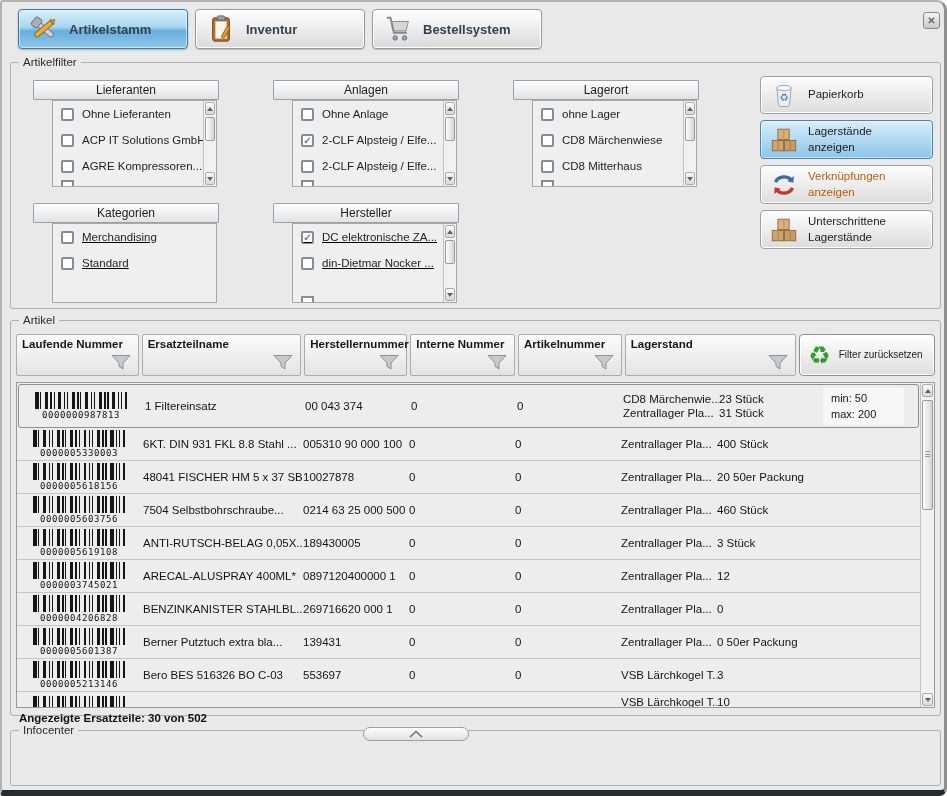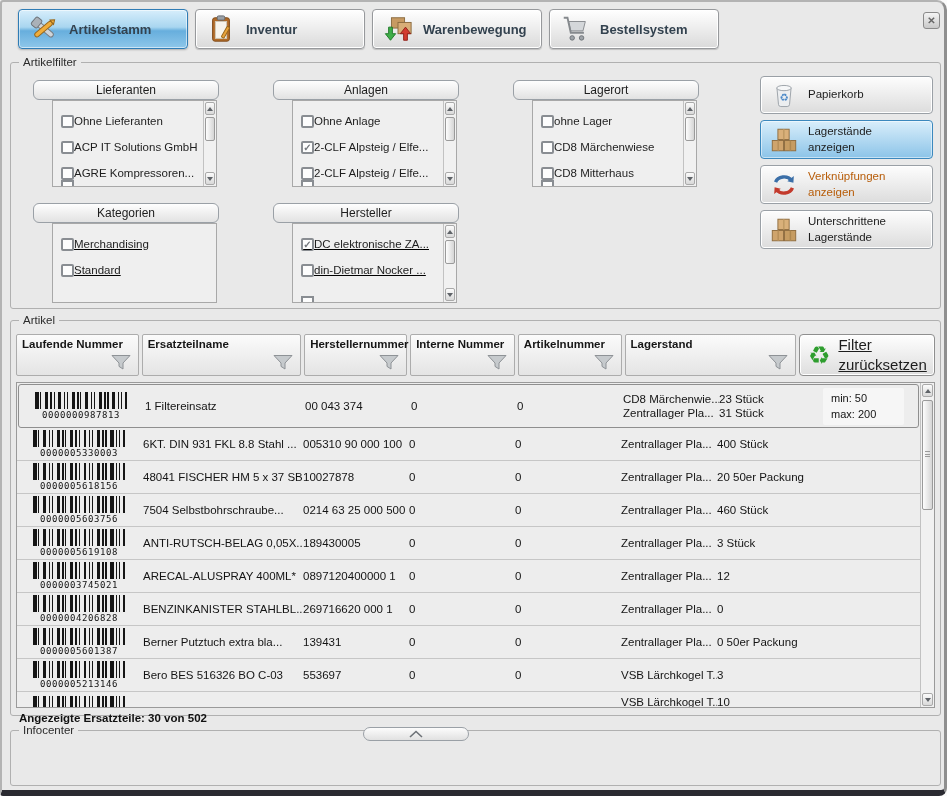--- a/index.html
+++ b/index.html
@@ -26,25 +26,25 @@
   legend{margin-left:8px;padding:0 4px;font-size:11.5px;color:#2b2b2b;}
   #fs-filter{left:8px;top:54px;width:931px;height:253px;}
   #fs-artikel{left:8px;top:312px;width:931px;height:402px;}
   #fs-info{left:8px;top:722px;width:931px;height:62px;}
 
   
   .lists-grid{position:absolute;left:22px;top:12px;display:grid;grid-template-columns:repeat(3,186px);
     column-gap:54px;row-gap:16px;}
   .flist{width:186px;}
   .list-title{height:20px;background:linear-gradient(#fefefe,#e2e2e2);border:1px solid #9aa0a6;
-    border-radius:6px;font-size:12px;display:flex;align-items:center;justify-content:center;color:#1d1d1d;cursor:pointer;}
+    border-radius:1px;font-size:12px;display:flex;align-items:center;justify-content:center;color:#1d1d1d;cursor:pointer;}
   .list-box{position:relative;margin-left:19px;width:165px;height:87px;border:1px solid #a8a8a8;
     background:#efefef;overflow:hidden;padding:7px 8px 0 8px;}
   .list-box.short{height:80px;text-decoration:underline;}
-  .chk-item{display:flex;align-items:center;gap:0;height:26px;cursor:pointer;}
+  .chk-item{display:flex;gap:8px;height:26px;cursor:pointer;}
   .cb{flex:0 0 13px;width:13px;height:13px;border:2px solid #898d92;border-radius:2px;background:#fdfdfd;
     display:inline-flex;align-items:center;justify-content:center;font-size:10px;font-weight:bold;color:#73777c;}
   .chk-label{font-size:11.5px;color:#1e1e1e;white-space:nowrap;overflow:hidden;}
   .partial-cb{position:absolute;left:8px;bottom:0;width:13px;height:6px;border:2px solid #898d92;border-bottom:0;background:#fdfdfd;}
 
   
   .vscroll{position:absolute;top:0;right:0;bottom:0;background:#f1f1f1;border-left:1px solid #c2c2c2;}
   .vscroll.w13{width:13px;}
   .vscroll.w14{width:14px;}
   .sb-btn{position:absolute;left:1px;right:1px;height:13px;background:linear-gradient(#fbfbfb,#d9d9d9);
@@ -69,21 +69,21 @@
 
   
   .header-row{position:absolute;left:5px;top:8px;width:919px;height:42px;display:flex;gap:3px;}
   .hcell{position:relative;background:linear-gradient(#fbfbfb,#e4e4e4);border:1px solid #acacac;
     border-radius:2px;padding:3px 5px;font-weight:bold;font-size:11.5px;color:#161616;cursor:pointer;}
   .funnel{position:absolute;right:6px;bottom:2px;}
   .reset-btn{margin-left:auto;width:136px;display:flex;align-items:center;gap:8px;padding:2px 8px;
     background:linear-gradient(#fefefe,#dedede);border:1px solid #8f8f8f;border-radius:4px;cursor:pointer;
     box-shadow:inset 0 0 0 1px #fff;}
   .recycle-glyph{font-size:25px;color:#2f9e2f;line-height:1;}
-  .reset-label{font-size:15px;color:#1d1d1d;line-height:1.35;text-decoration:underline;}
+  .reset-label{font-size:10px;color:#1d1d1d;line-height:1.35;}
   .table-box{position:absolute;left:5px;top:56px;width:919px;height:326px;border:1px solid #9a9a9a;background:#ededed;overflow:hidden;}
   .rows{position:absolute;left:0;top:0;right:14px;bottom:0;}
   .trow{position:relative;display:grid;grid-template-columns:126px 160px 106px 106px 106px 96px 104px auto;
     align-items:center;height:33px;border-bottom:1px solid #c6c6c6;font-size:11.5px;color:#141414;cursor:pointer;}
   .trow.selected{height:44px;border:1px solid #8f8f8f;border-radius:3px;margin:1px 1px 0 1px;}
   .trow.partial{height:16px;overflow:hidden;border-bottom:none;align-items:start;padding-top:4px;}
   .bc-wrap{padding-left:16px;}
   .barcode{width:92px;height:17px;border-left:2.5px solid #161616;border-right:2.5px solid #161616;
     background:repeating-linear-gradient(90deg,#161616 0 1.5px,transparent 1.5px 3px,#161616 3px 4px,transparent 4px 8px,#161616 8px 11px,transparent 11px 13.5px);}
   .bc-num{width:92px;text-align:center;font-size:9px;letter-spacing:.6px;color:#111;
@@ -123,31 +123,20 @@
       <div class="tab">
         <span class="tab-icon">
           <svg width="30" height="30" viewBox="0 0 32 32">
             <rect x="7" y="4" width="18" height="25" rx="2.5" fill="#b06a28" stroke="#7e4a18"></rect>
             <rect x="10" y="8" width="12" height="18" fill="#f7f4ec" stroke="#cfc9b8"></rect>
             <rect x="12" y="2" width="8" height="4.5" rx="1.5" fill="#9aa0a6" stroke="#63686d"></rect>
             <rect x="19.5" y="13" width="3.2" height="13" rx="1" fill="#e8a23b" stroke="#96661c" transform="rotate(30 21 19)"></rect>
           </svg>
         </span>
         <span class="tab-label">Inventur</span>
-      </div>
-      <div class="tab">
-        <span class="tab-icon">
-          <svg width="30" height="30" viewBox="0 0 32 32">
-            <rect x="9" y="4" width="14" height="11" fill="#c79a62" stroke="#8a6a3e"></rect>
-            <rect x="16" y="9" width="14" height="12" fill="#d8ae77" stroke="#8a6a3e"></rect>
-            <path d="M6 14 v7 h-3.5 l5.5 7 5.5 -7 h-3.5 v-7 z" fill="#3fae49" stroke="#1e7a28"></path>
-            <path d="M22 28 v-7 h-3.5 l5.5 -7 5.5 7 h-3.5 v7 z" fill="#d23b2f" stroke="#8f1f18"></path>
-          </svg>
-        </span>
-        <span class="tab-label">Warenbewegung</span>
       </div>
       <div class="tab">
         <span class="tab-icon">
           <svg width="30" height="30" viewBox="0 0 32 32">
             <path d="M9 8 h18 l-2.5 10 h-13 z" fill="#d4d7da" stroke="#85898d"></path>
             <path d="M4 4 h4 l3.5 16 h14" fill="none" stroke="#85898d" stroke-width="2"></path>
             <circle cx="13" cy="25.5" r="2.4" fill="#9ea3a8" stroke="#6d7277"></circle>
             <circle cx="23" cy="25.5" r="2.4" fill="#9ea3a8" stroke="#6d7277"></circle>
           </svg>
         </span>

